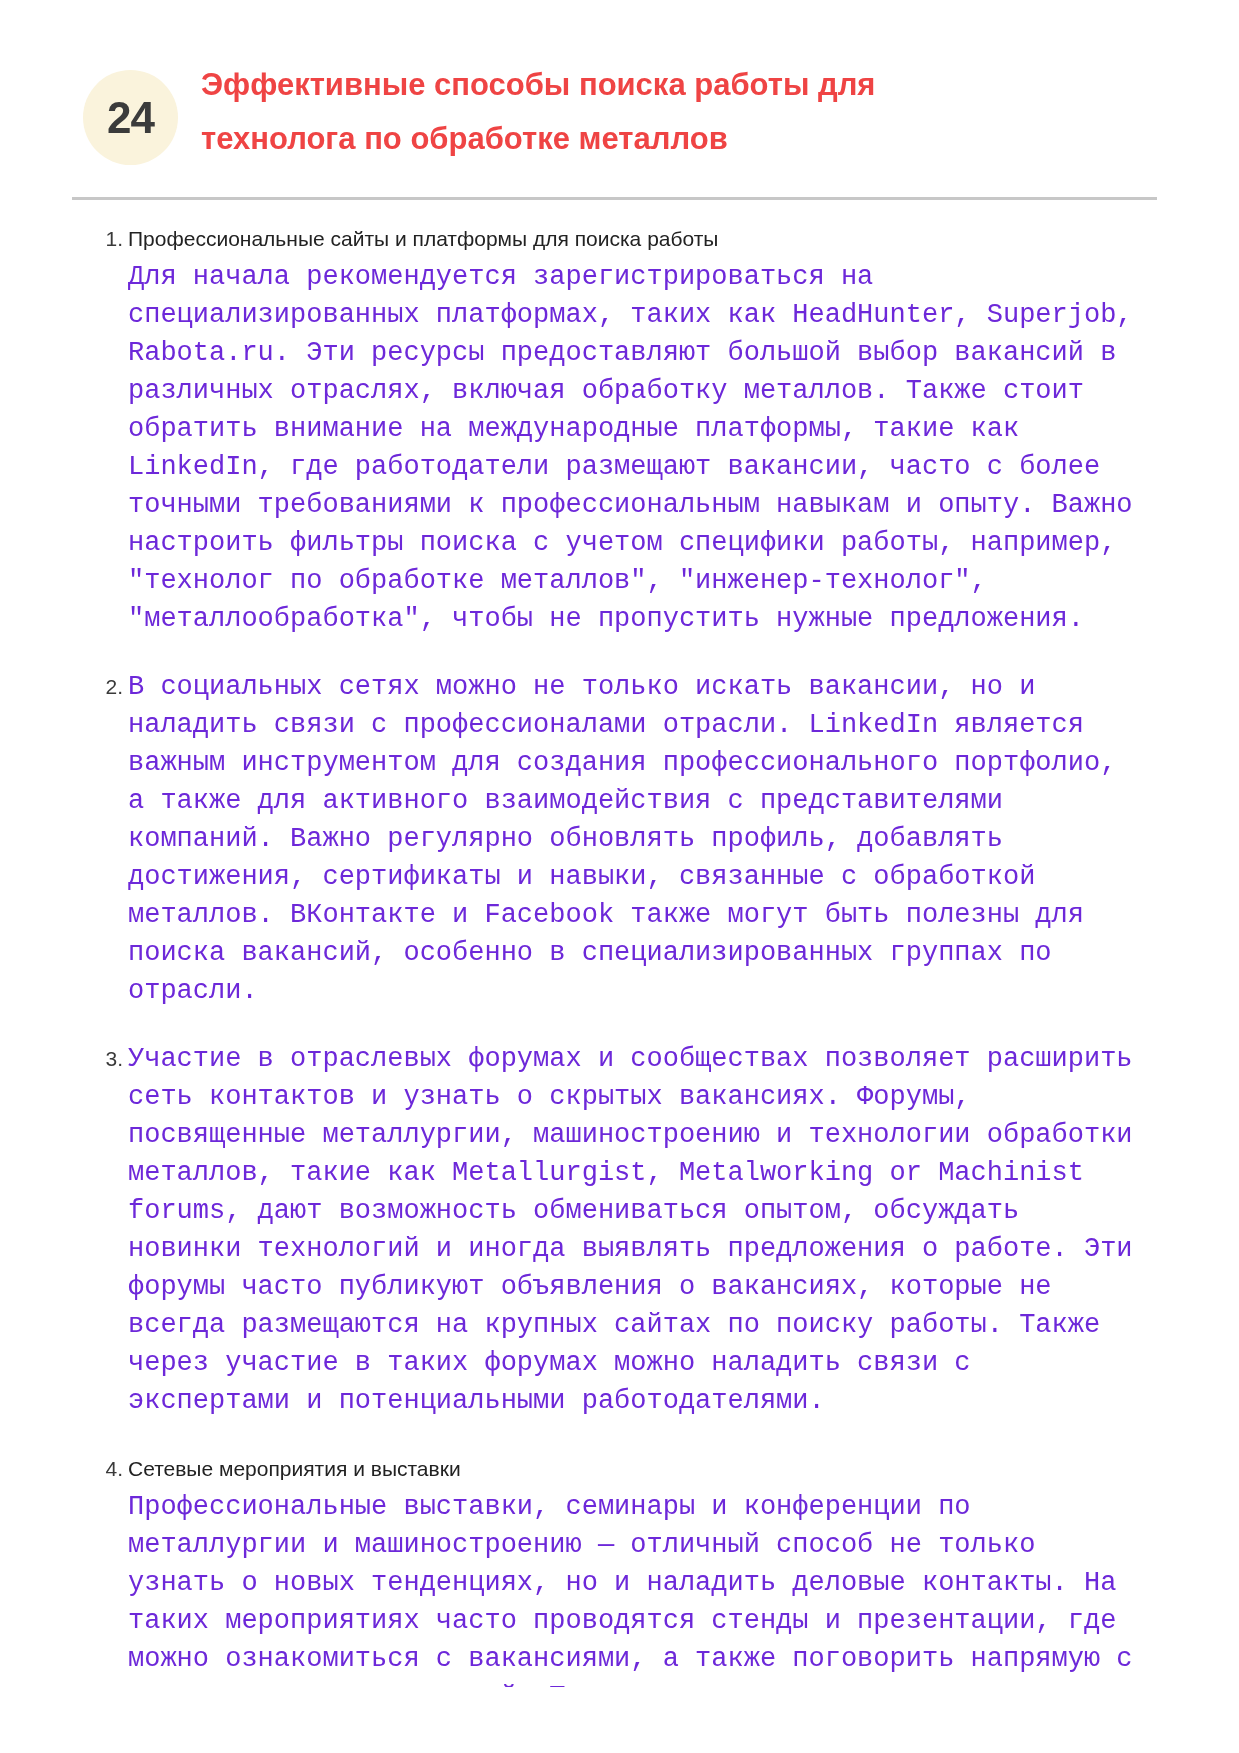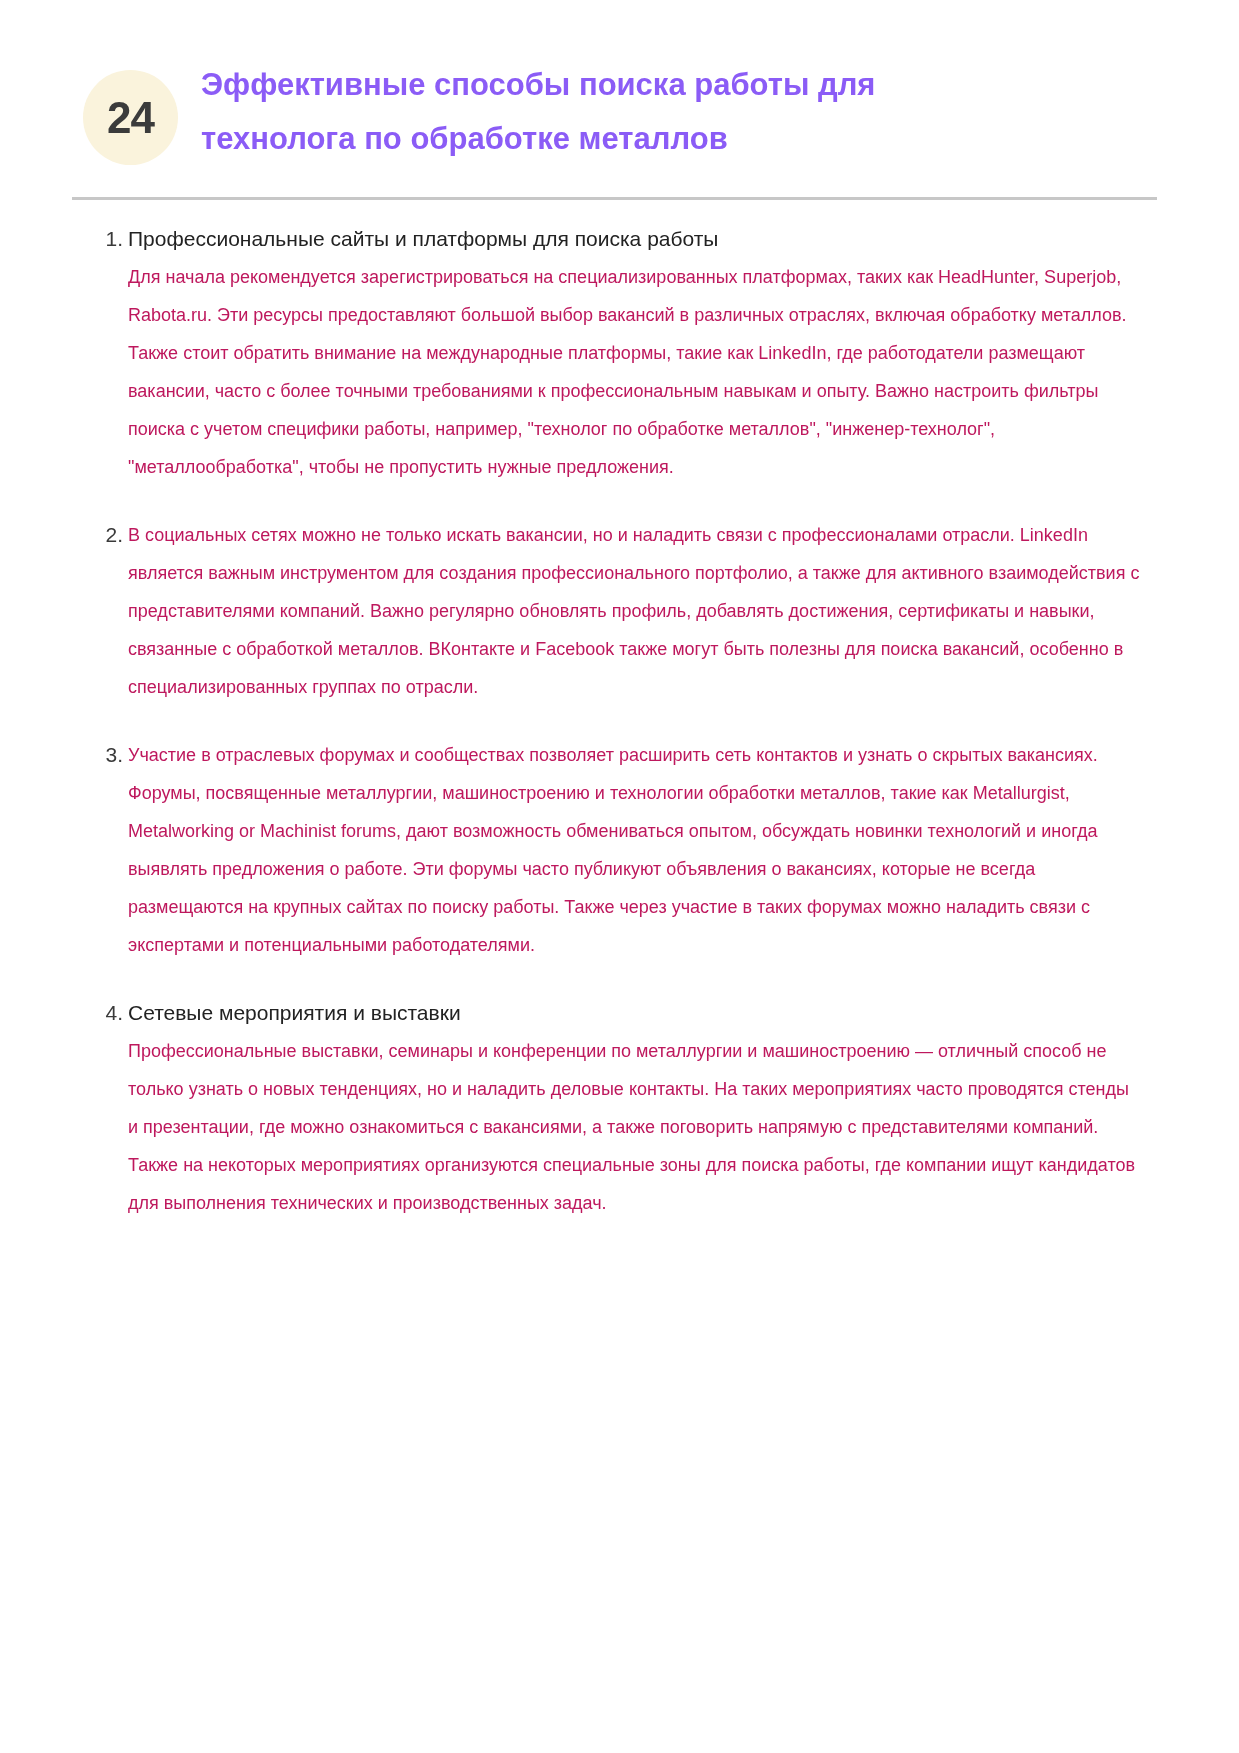--- a/index.html
+++ b/index.html
@@ -37,21 +37,21 @@
     font-weight: 700;
     color: #3b3b3b;
     letter-spacing: -1px;
   }
   .title {
     margin: 0 0 0 23px;
     max-width: 760px;
     font-size: 31px;
     line-height: 54px;
     font-weight: 700;
-    color: #8b5cf6;
+    color: #ef4444;
   }
   .divider {
     border: none;
     height: 3px;
     background: #c7c7c7;
     margin: 31px 82px 0 72px;
   }
   .tips {
     margin: 20px 0 0 72px;
   }
@@ -73,23 +73,24 @@
   }
   .item-heading {
     margin: 0;
     font-size: 21px;
     line-height: 38px;
     font-weight: 400;
     color: #222222;
   }
   .item-body {
     margin: 0;
-    font-size: 18px;
+    font-size: 27px;
     line-height: 38px;
-    color: #be185d;
+    color: #6d28d9;
+    font-family: Liberation Mono, monospace;
   }
 </style>
 </head>
 <body>
 
 <div class="page">
 
   <div class="header">
     <div class="badge">
       <span>24</span>

